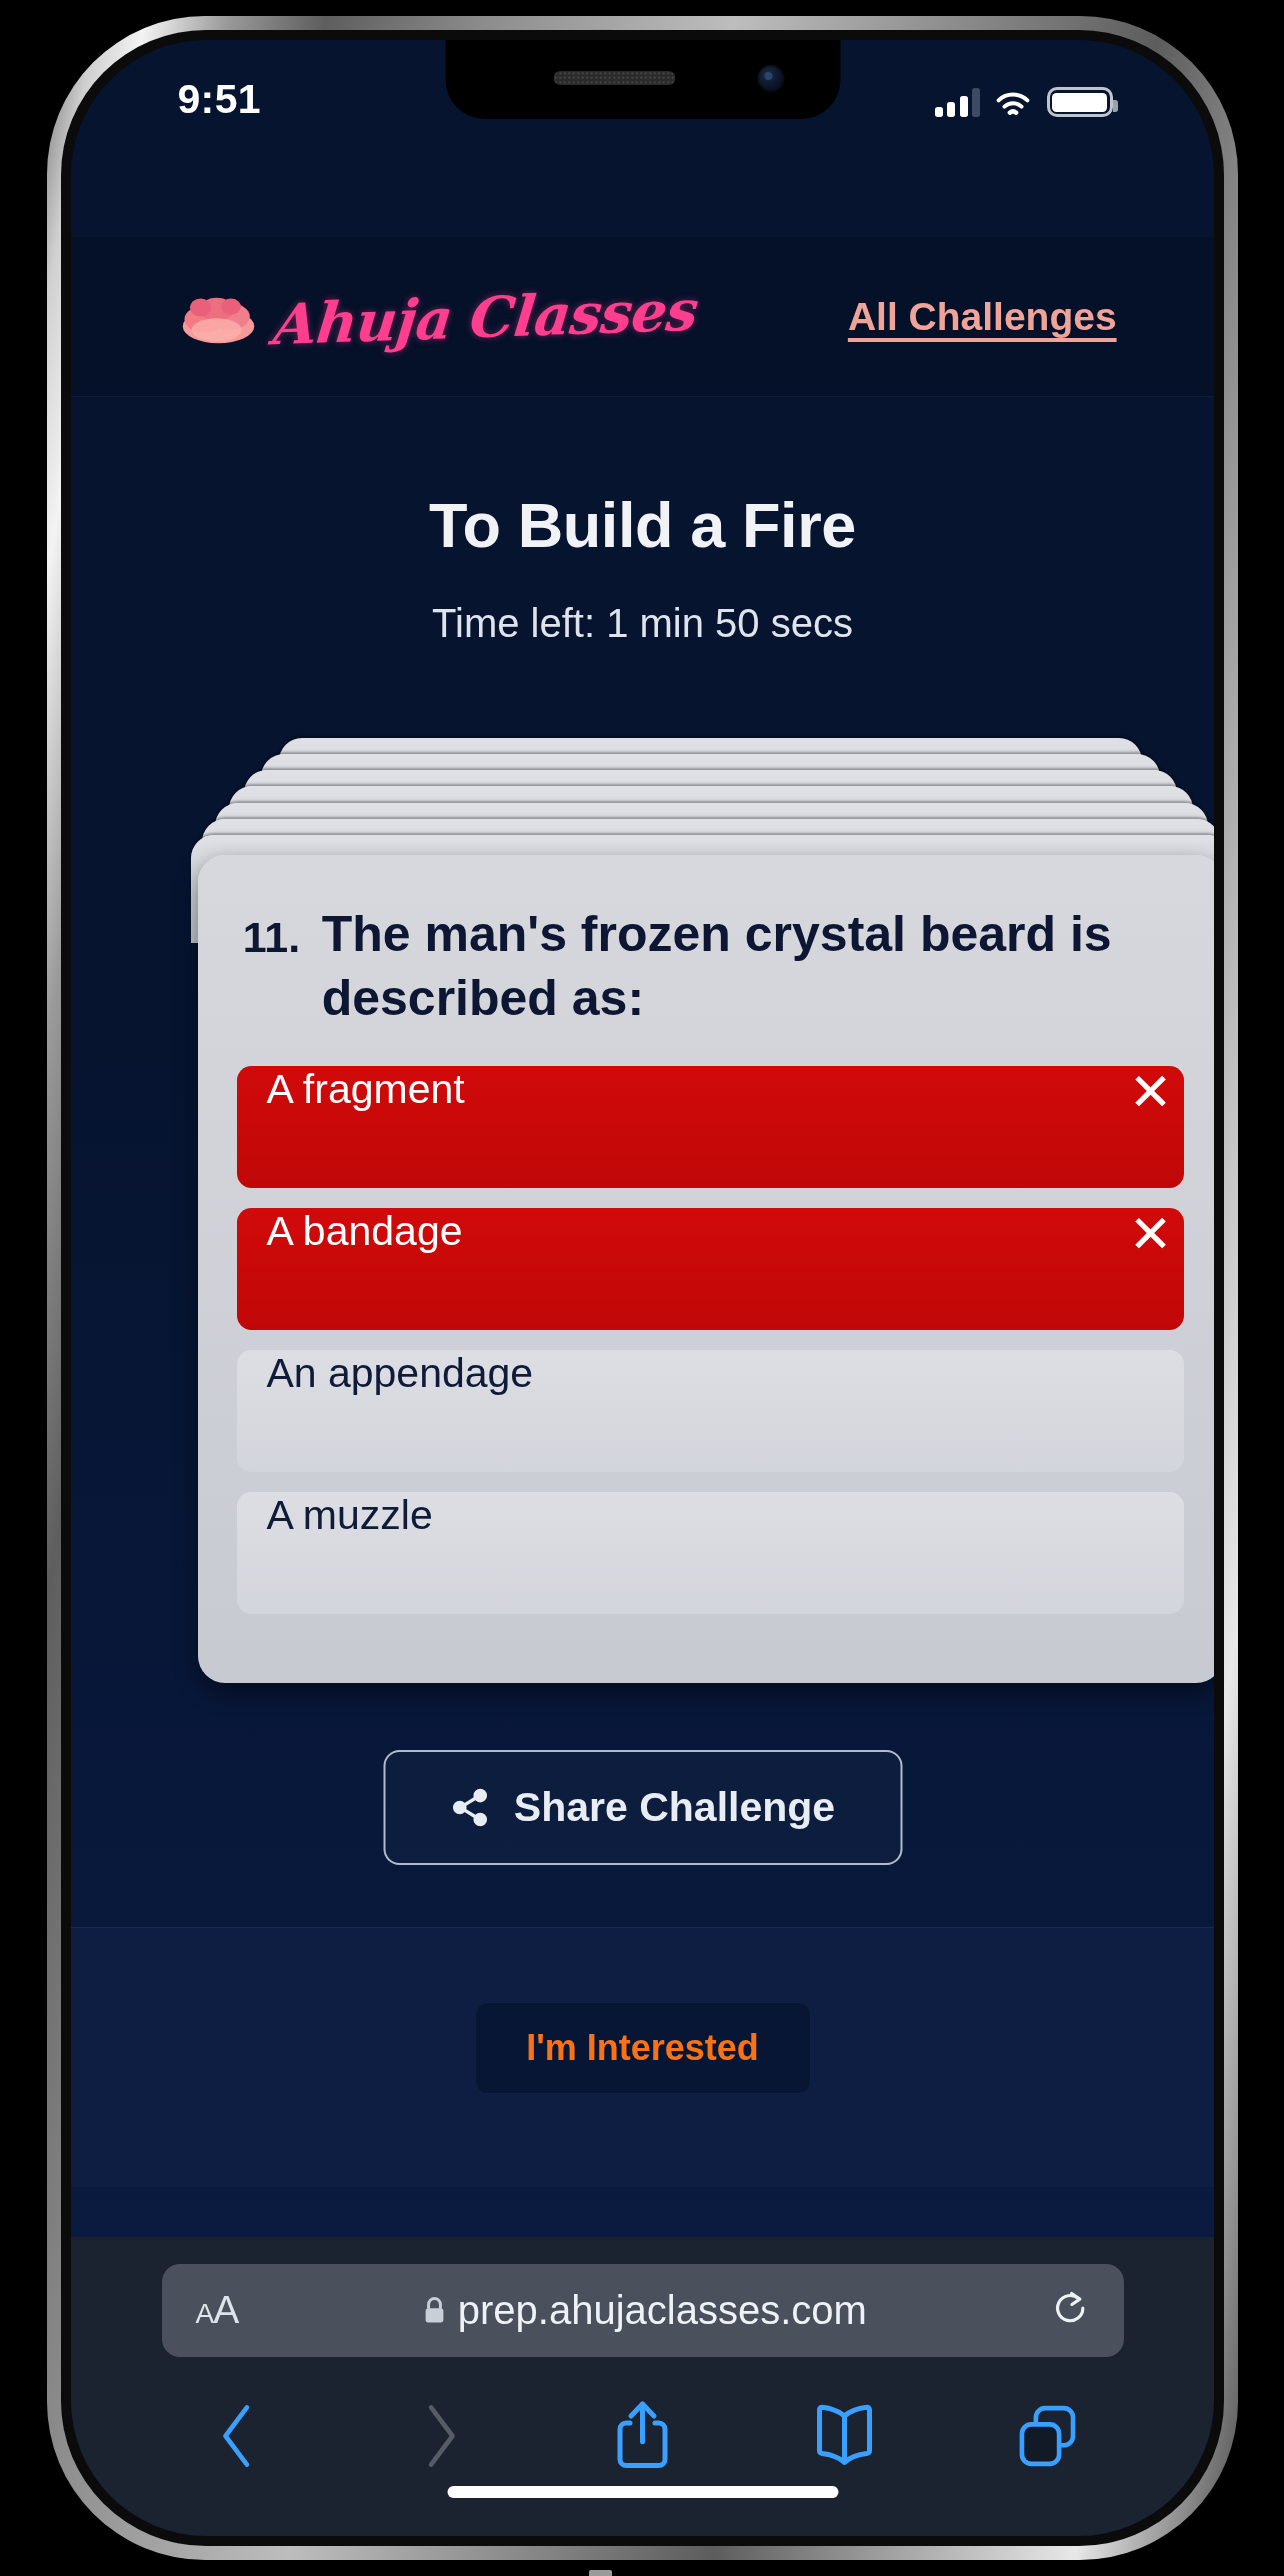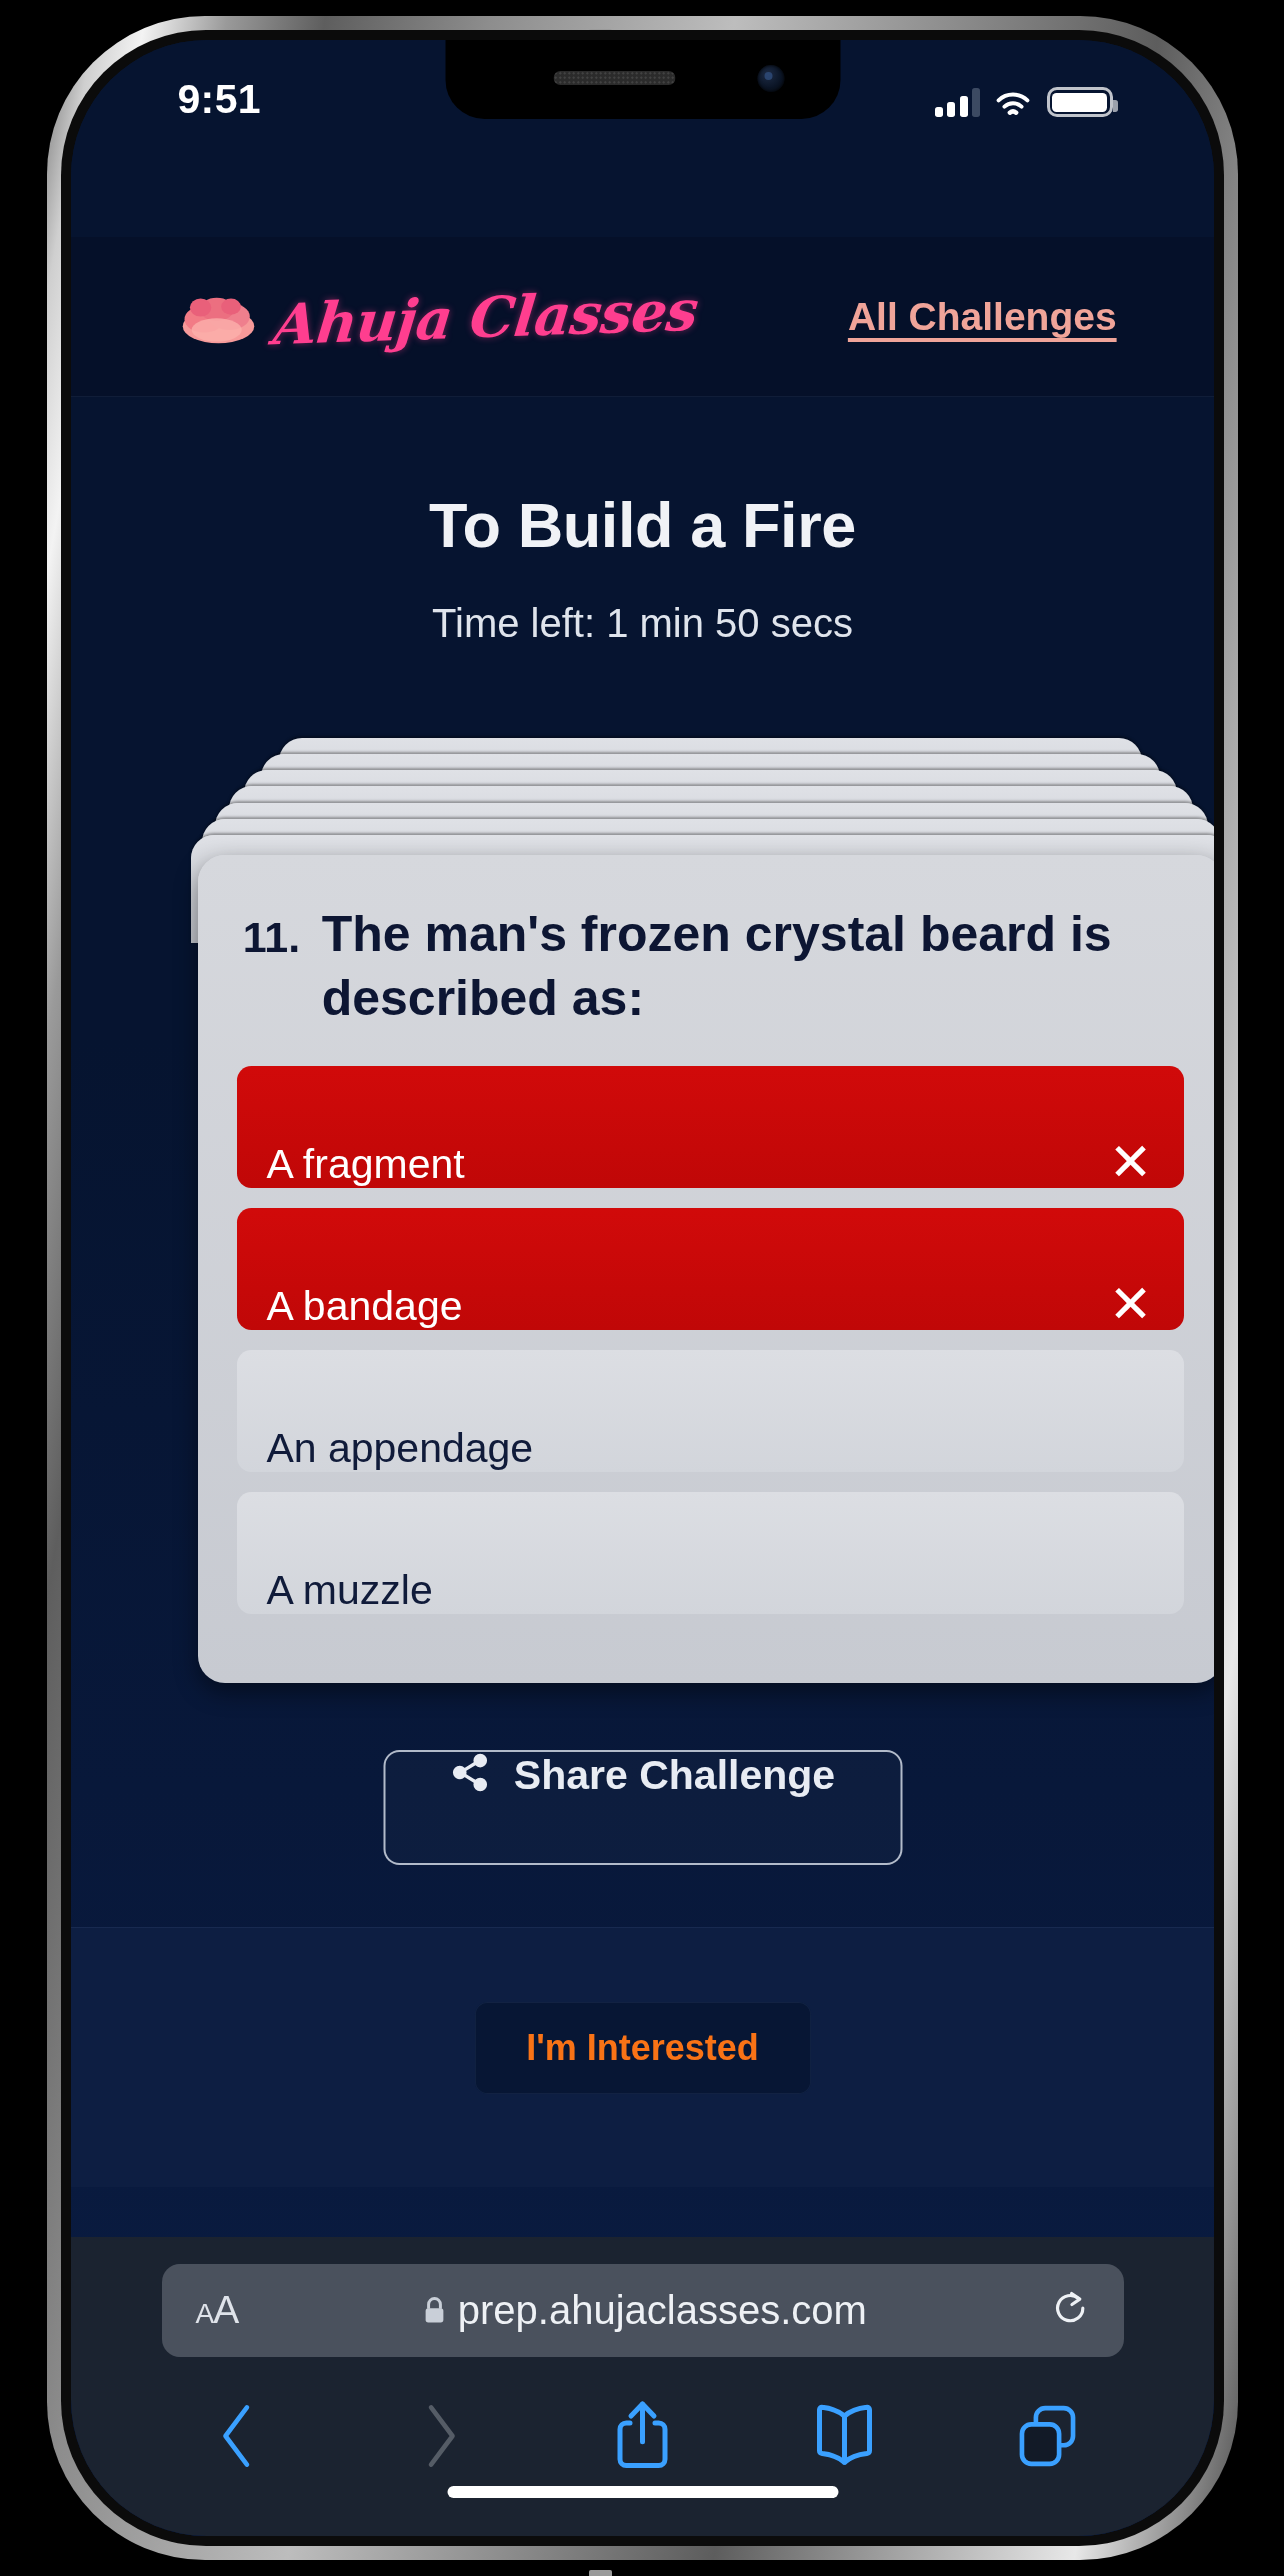--- a/index.html
+++ b/index.html
@@ -200,42 +200,42 @@
   }
   .q-text {
     font-size: 50px; font-weight: 700; color: #0d1633;
     line-height: 1.28;
   }
 
   .options { margin-top: 36px; display: flex; flex-direction: column; gap: 20px; }
   .option {
     height: 122px;
     border-radius: 14.4px;
-    display: flex; align-items: flex-end; justify-content: space-between;
-    padding: 0 32px 0 29px;
+    display: flex; align-items: flex-start; justify-content: space-between;
+    padding: 0 12px 0 29px;
     font-size: 41px;
   }
   .option.neutral {
     background: linear-gradient(180deg,#dcdee3 0%, #d2d5db 100%);
     color: #101b3a;
   }
   .option.wrong {
     background: linear-gradient(180deg,#d10a0a 0%, #c00707 100%);
     color: #ffffff;
   }
   .opt-x { font-size: 52px; font-weight: 400; color: #fff; line-height: 1; }
 
   
   .share-btn {
     position: absolute; left: 50%; transform: translateX(-50%);
     top: 1710px;
     width: 519px; height: 115px;
     border: 2.7px solid rgba(226,232,242,.78);
     border-radius: 16px;
-    display: flex; justify-content: center; gap: 23px;
+    display: flex; align-items: center; justify-content: center; gap: 23px;
     background: rgba(255,255,255,.025);
     color: #e8ecf3; font-size: 41px; font-weight: 700;
   }
   .share-ico { width: 41px; height: 41px; }
 
   
   .cta {
     position: absolute; left: 0; top: 1887px; width: 100%; height: 260px;
     background: #0d1e42;
     border-top: 1.8px solid rgba(140,170,220,.09);

